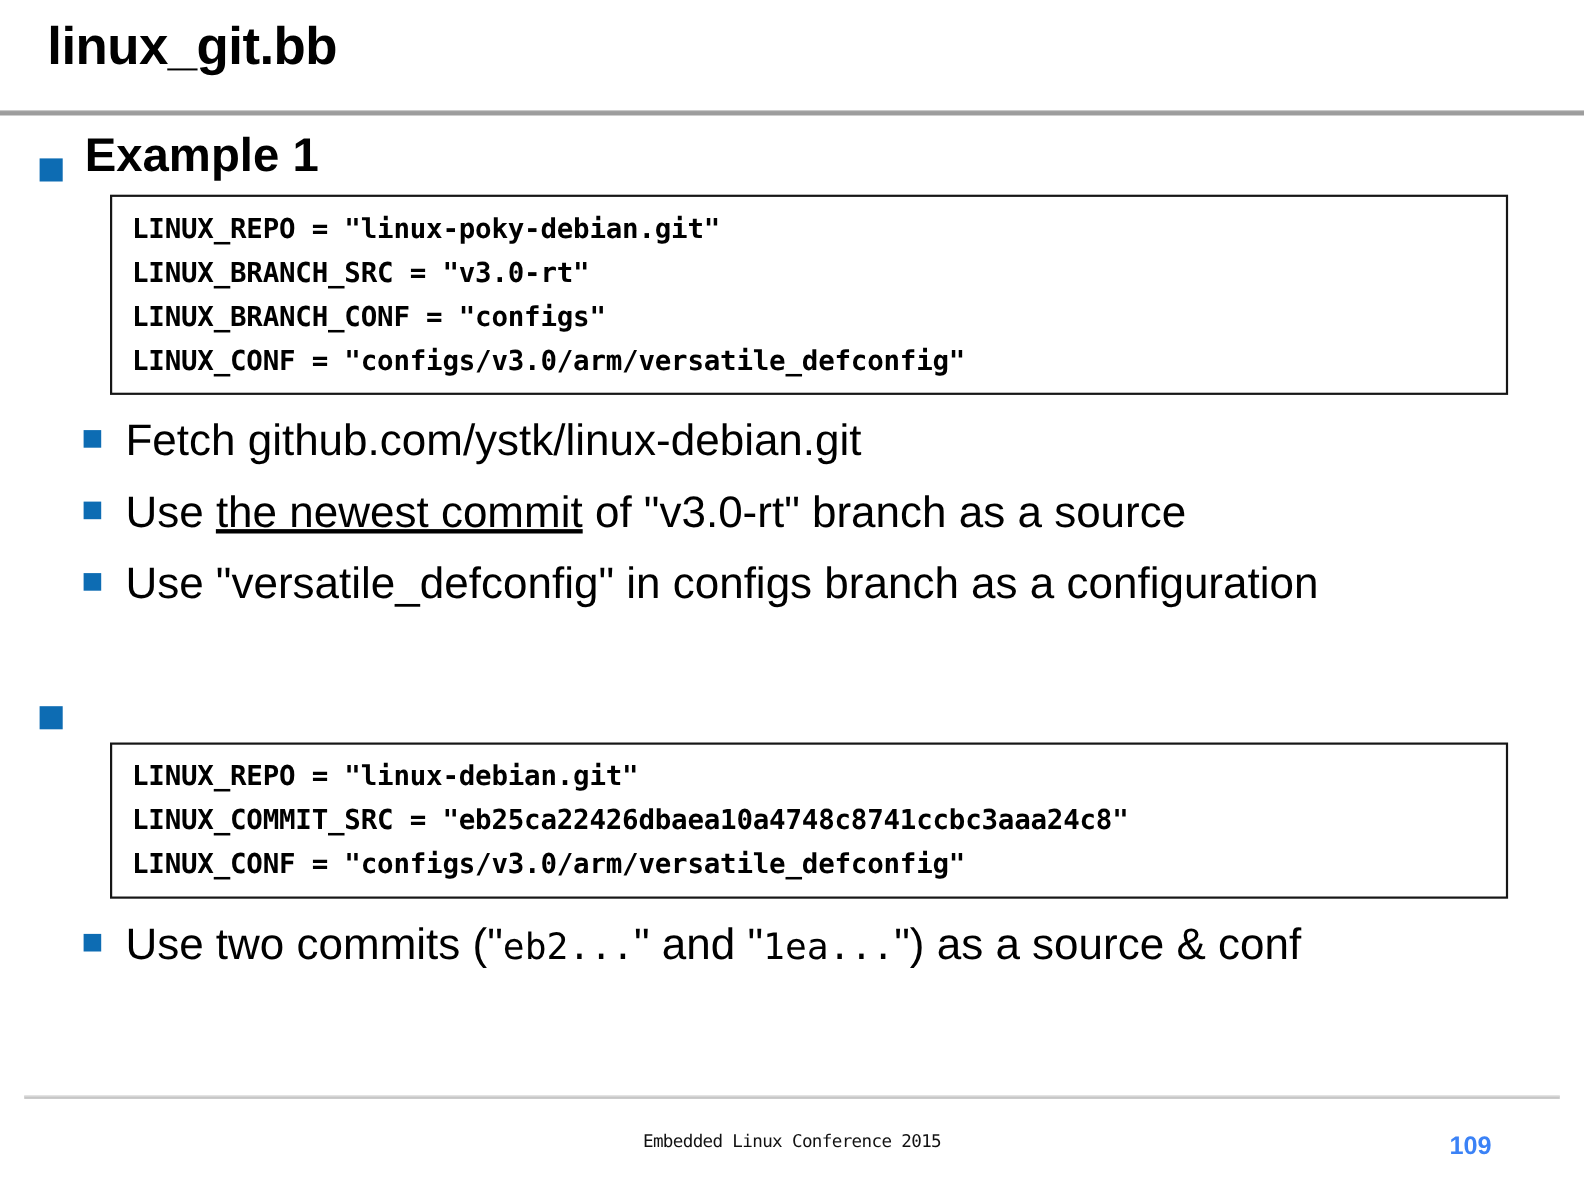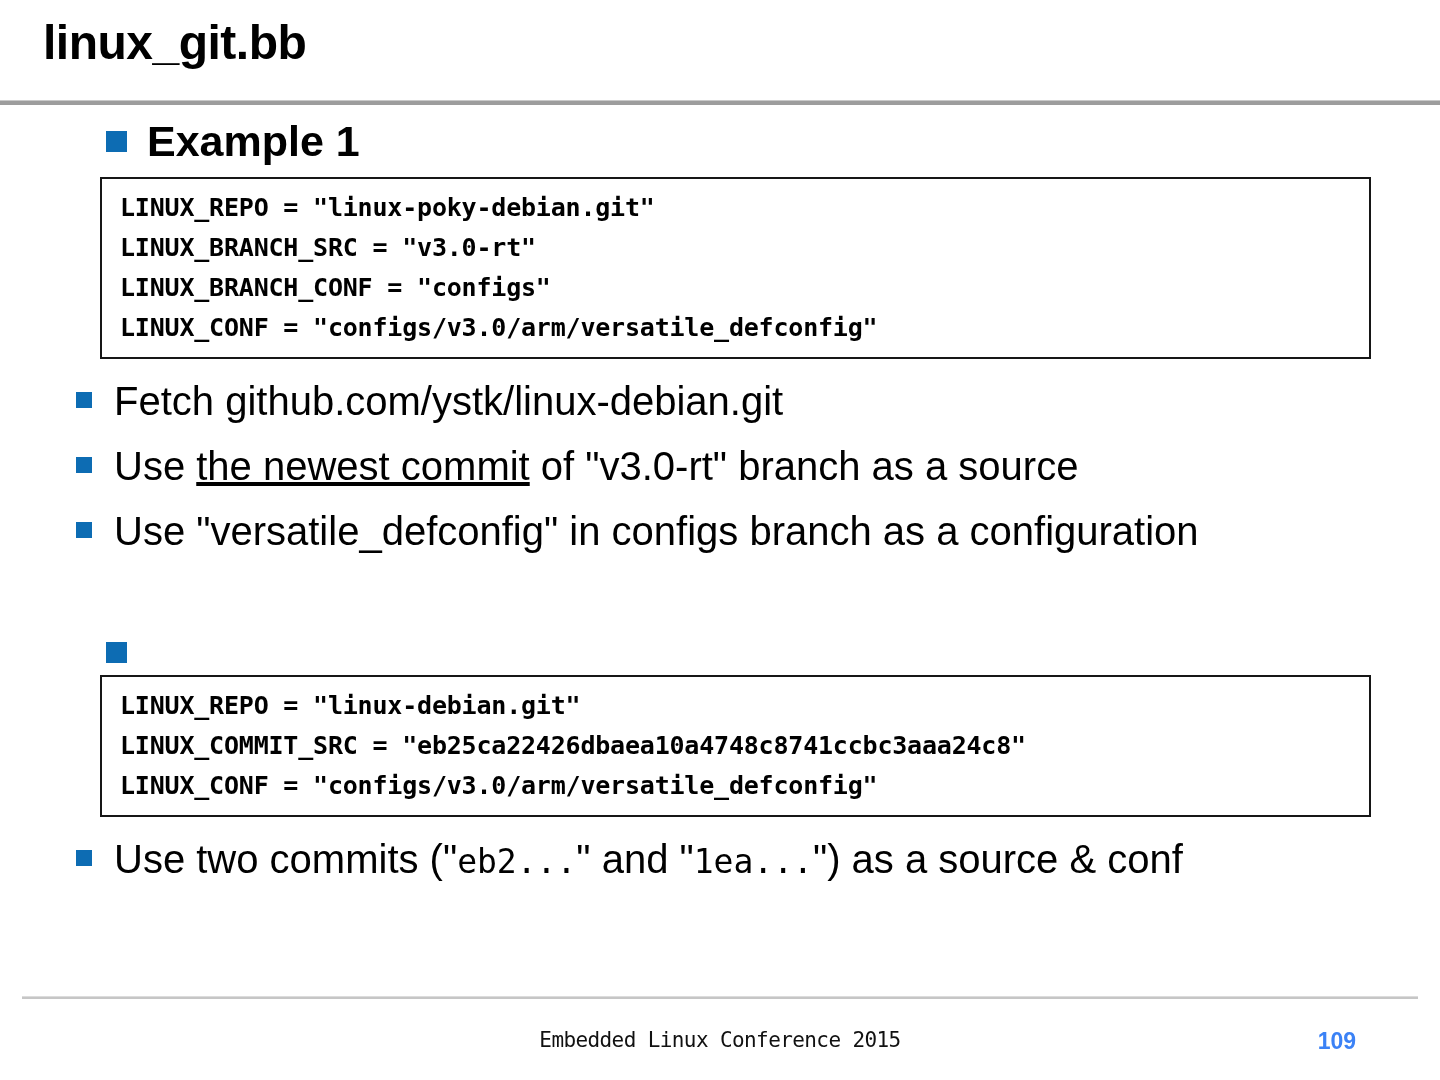--- a/index.html
+++ b/index.html
@@ -42,23 +42,22 @@
   .content {
     position: absolute;
     left: 0;
     top: 118px;
     width: 1440px;
   }
 
   
   .h1-row {
     display: flex;
-    align-items: center;
-    padding-left: 58px;
-    margin-left: 48px;
+    align-items: flex-end;
+    padding-left: 36px;
   }
   .bullet-sq-lg {
     width: 21px;
     height: 21px;
     background: #0d6cb3;
     flex: 0 0 auto;
     margin-right: 20px;
   }
   .h1-text {
     font-size: 43px;
@@ -131,21 +130,21 @@
     border-top: 1px solid #dcdcdc;
     box-sizing: border-box;
   }
   .footer-center {
     position: absolute;
     left: 0;
     top: 1028px;
     width: 1440px;
     text-align: center;
     font-family: "DejaVu Sans Mono", "Liberation Mono", monospace;
-    font-size: 21px;
+    font-size: 16px;
     font-stretch: condensed;
     color: #111111;
     letter-spacing: -0.6px;
   }
   .footer-page {
     position: absolute;
     right: 84px;
     top: 1028px;
     font-size: 23px;
     font-weight: bold;

